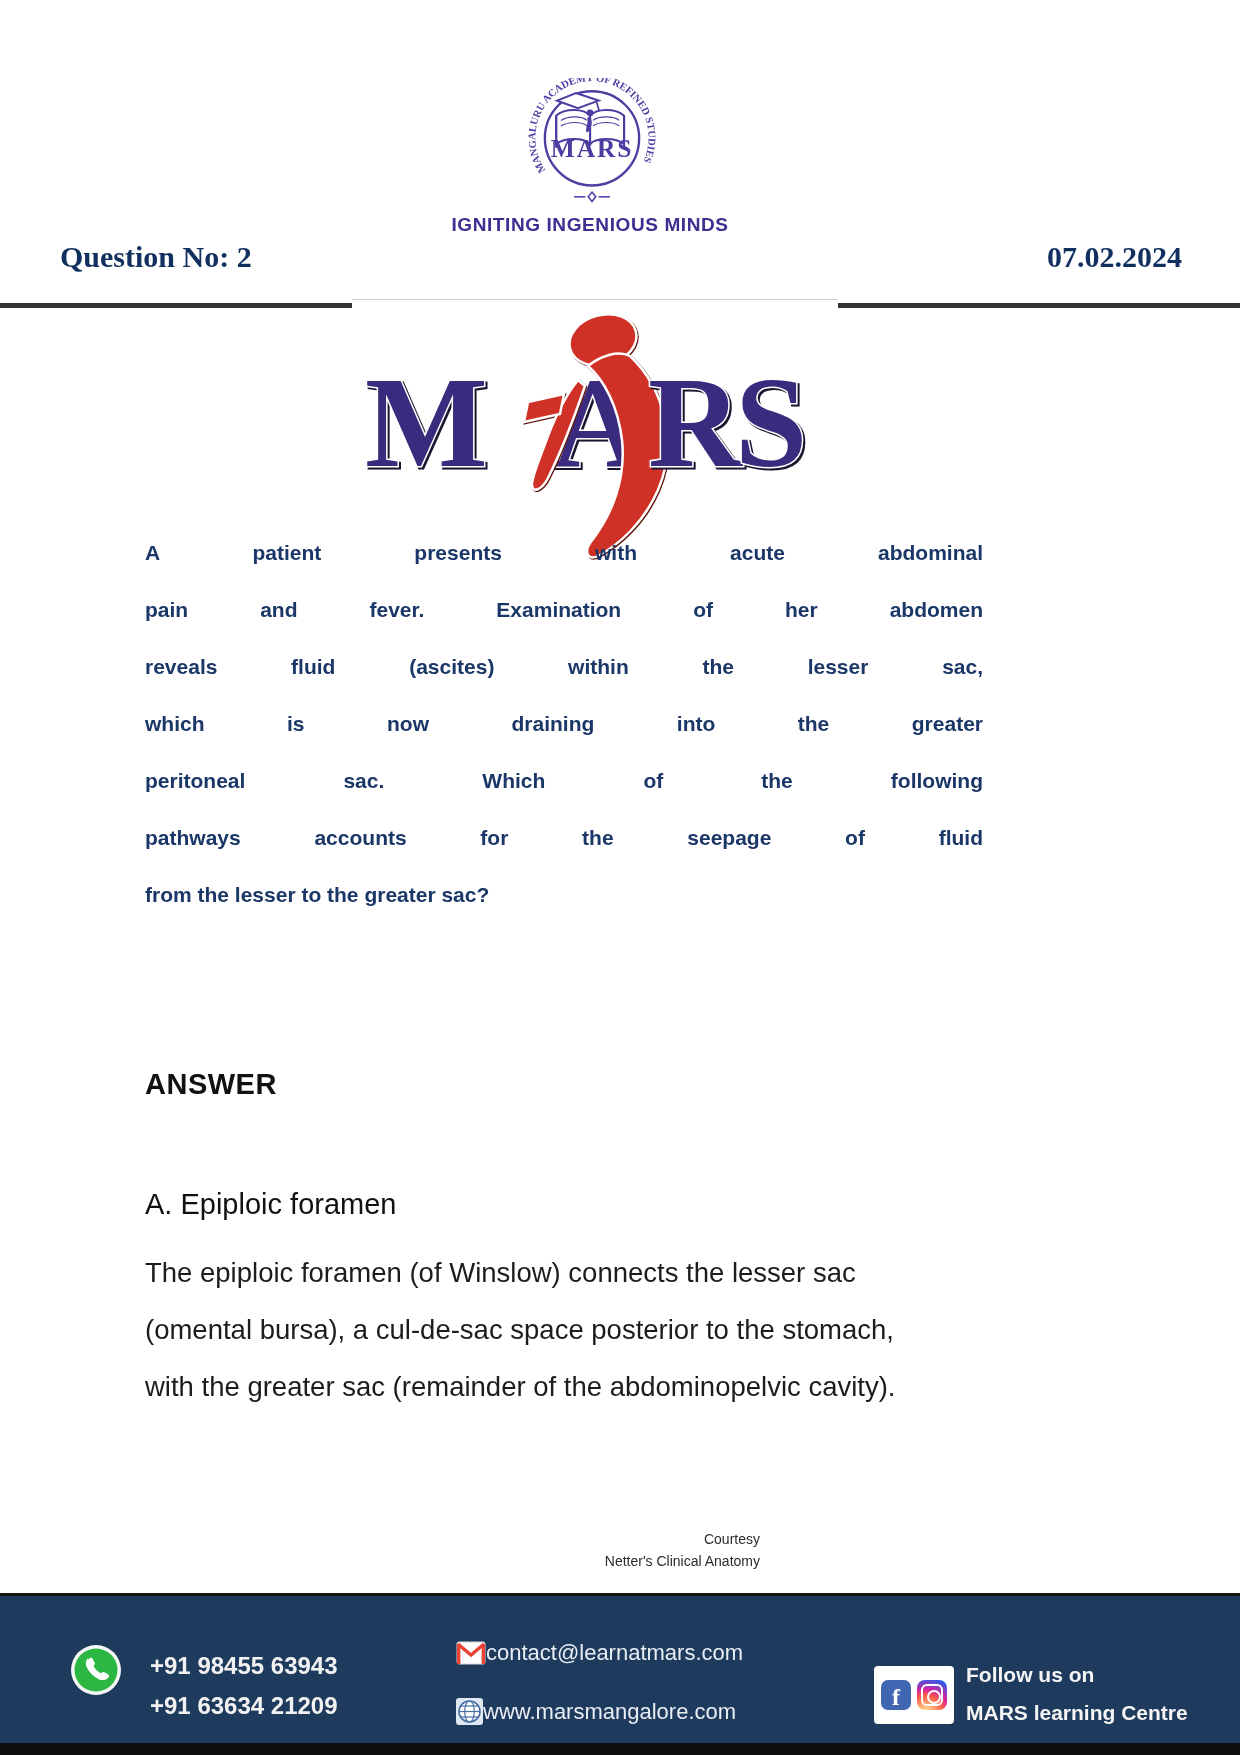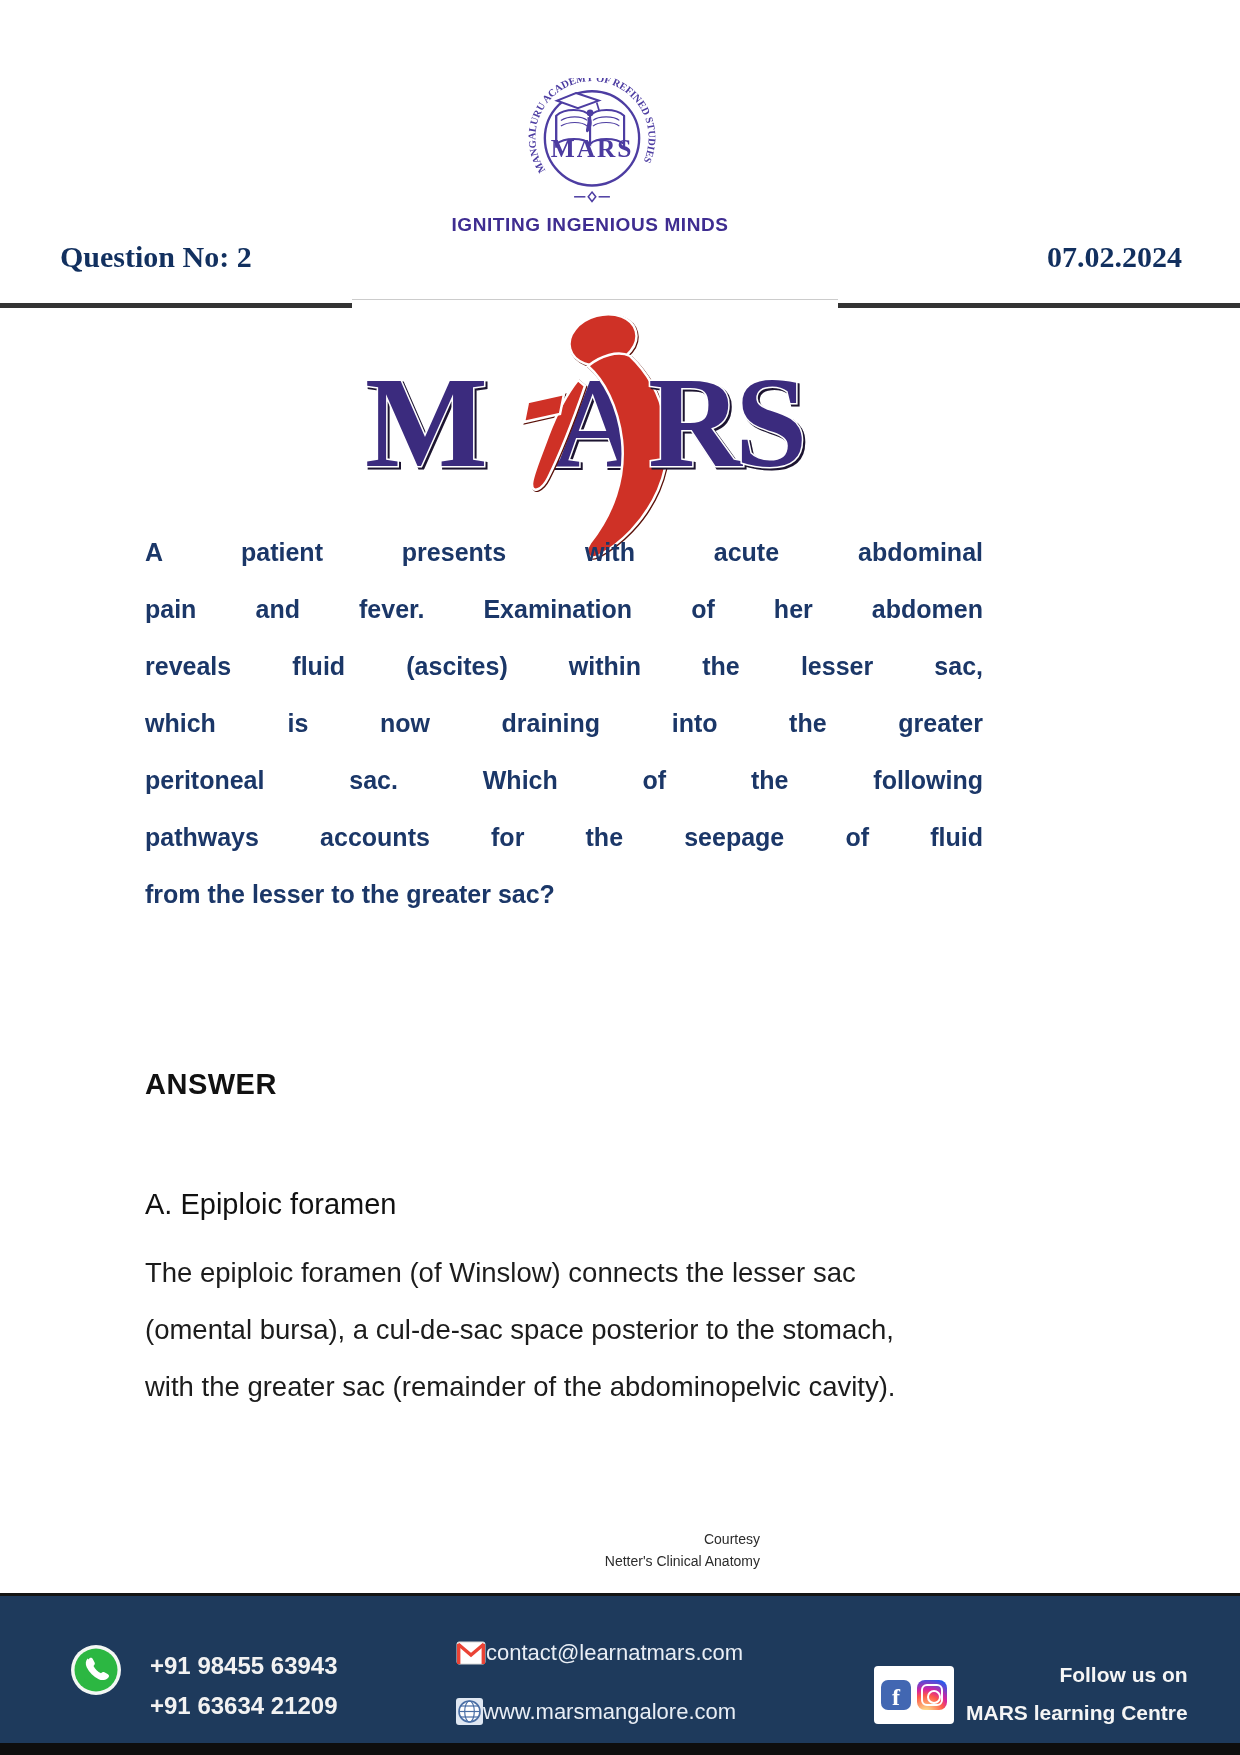--- a/index.html
+++ b/index.html
@@ -30,21 +30,21 @@
   .rule { position:absolute; left:0; top:303px; width:1240px; height:5px; background:#333333; }
   .rule-mask {
     position:absolute; left:352px; top:299px; width:486px; height:14px;
     background:#ffffff; border-top:1px solid #cccccc;
   }
   
   .mars-logo { position:absolute; left:360px; top:294px; width:460px; height:280px; }
   
   .question { position:absolute; left:145px; top:524px; width:838px; color:#1b3768; }
   .q-line {
-    font-size:25px; font-weight:bold; line-height:57px;
+    font-size:21px; font-weight:bold; line-height:57px;
     text-align:justify; text-align-last:justify; white-space:nowrap;
   }
   .q-line.last { text-align-last:left; }
   
   .answer-heading {
     position:absolute; left:145px; top:1068px;
     font-size:29px; font-weight:bold; color:#111111; letter-spacing:0.5px;
   }
   .answer-option {
     position:absolute; left:145px; top:1188px;
@@ -56,21 +56,21 @@
   }
   
   .courtesy {
     position:absolute; left:420px; top:1528px; width:340px;
     text-align:right; font-size:14px; line-height:22px; color:#2b2b2b;
   }
   
   .footer {
     position:absolute; left:0; top:1593px; width:1240px; height:162px;
     background:#1e3a5c;
-    border-top:3px solid #141414; border-bottom:12px solid #0e0e0e;text-align:right;
+    border-top:3px solid #141414; border-bottom:12px solid #0e0e0e;
   }
   .wa-icon { position:absolute; left:70px; top:48px; width:52px; height:52px; }
   .phones {
     position:absolute; left:150px; top:50px;
     font-size:24px; font-weight:bold; color:#f2f2f2; line-height:40px;
   }
   .contact-row { position:absolute; display:flex; align-items:center; gap:0; color:#eef2f7; }
   .row-email { left:456px; top:44px; }
   .row-web   { left:456px; top:102px; }
   .contact-text { font-size:22px; color:#e9eef5; }

